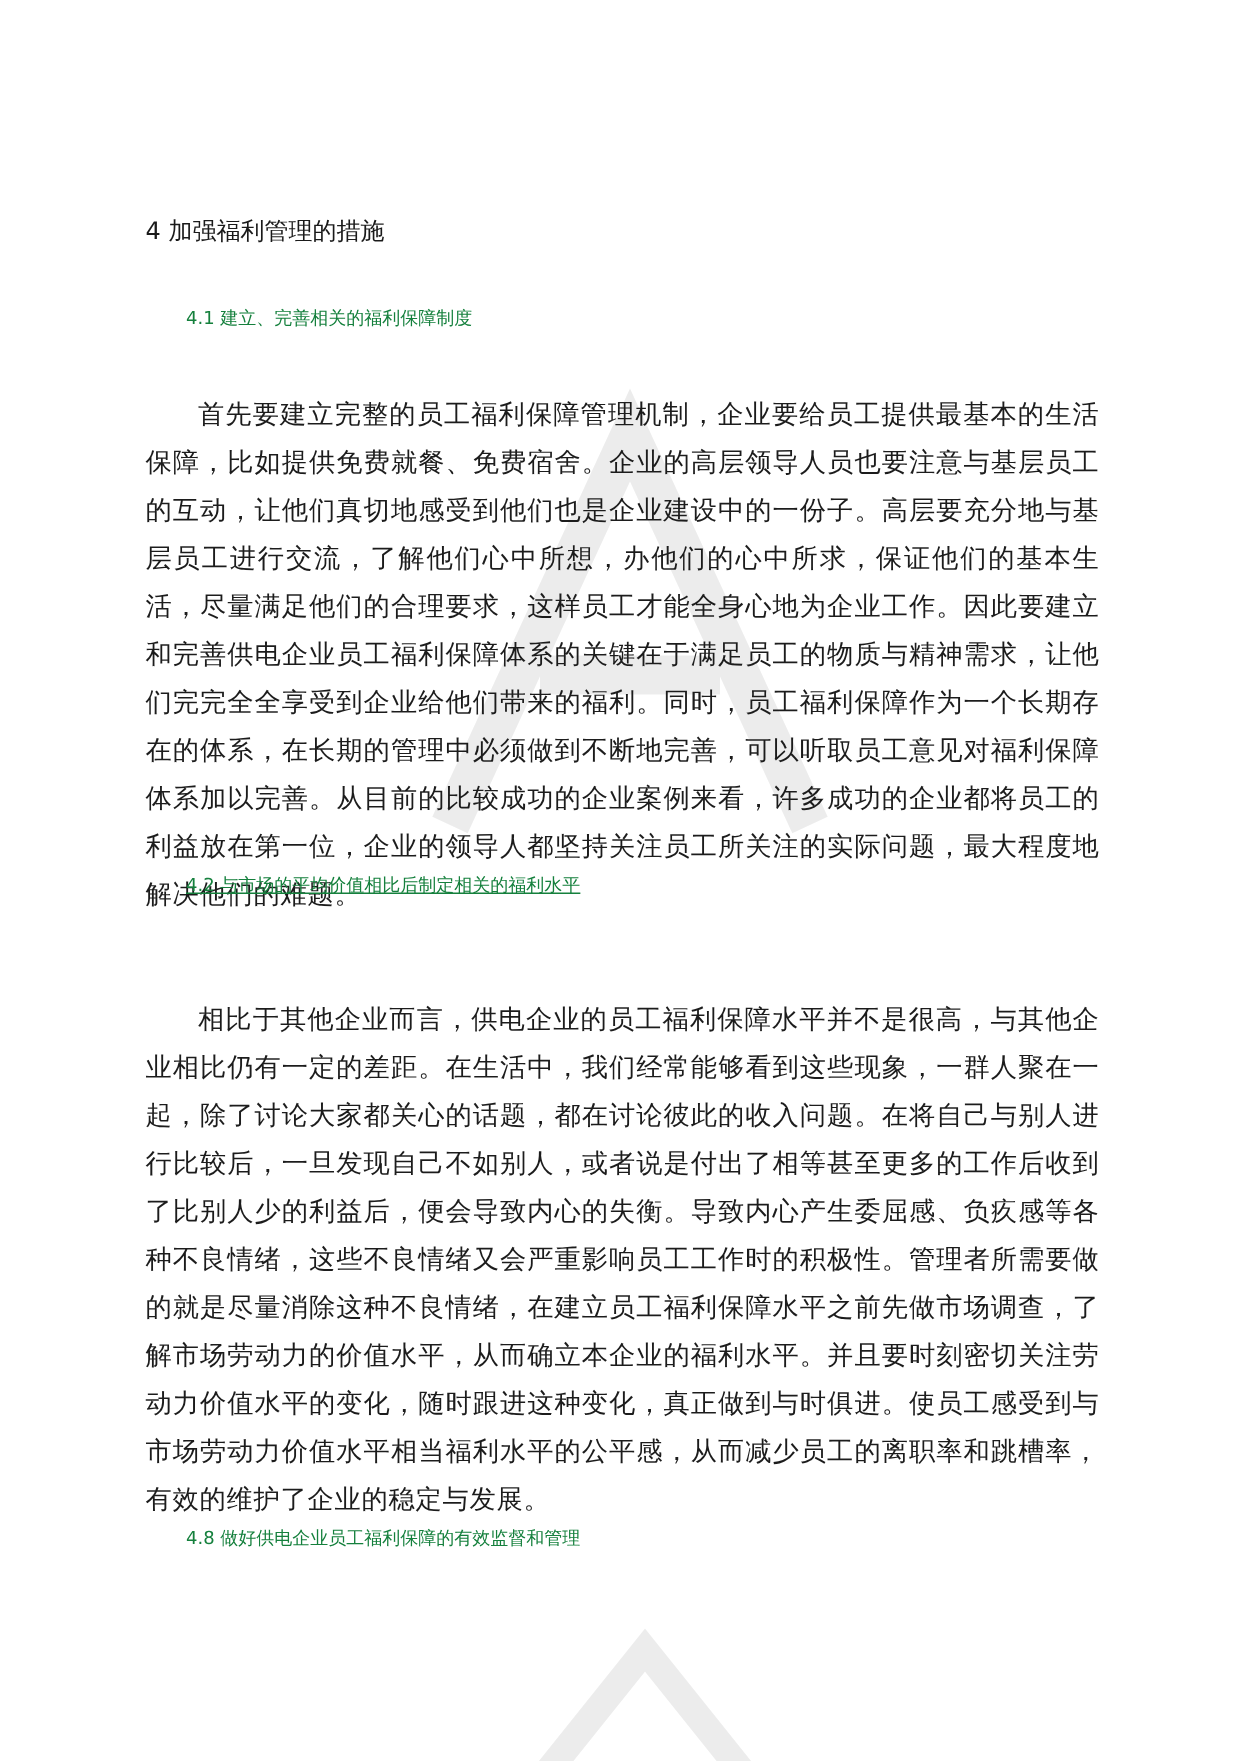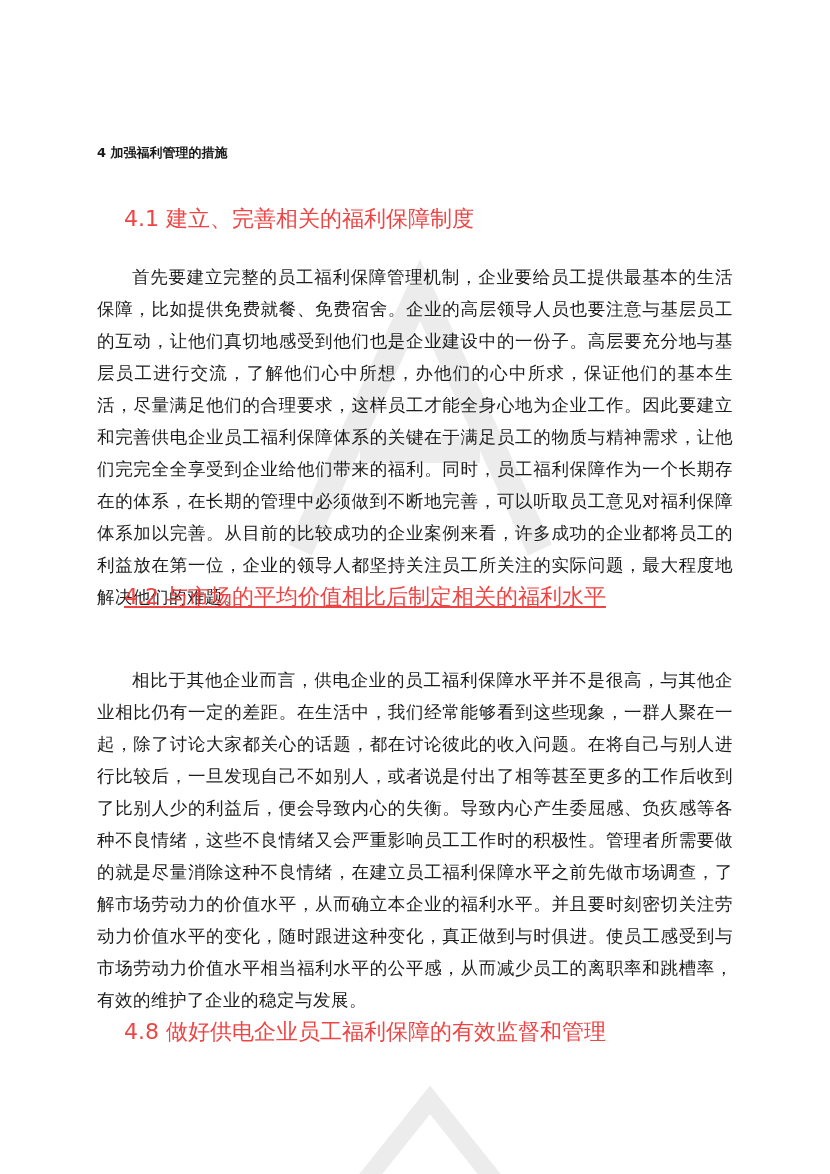--- a/index.html
+++ b/index.html
@@ -1,23 +1,23 @@
 <!DOCTYPE html>
 <html><head>
 <meta charset="utf-8">
 <style>
   html, body { margin: 0; padding: 0; background: #ffffff; }
   body { width: 830px; height: 1174px; position: relative; overflow: hidden;
          font-family: "DejaVu Serif", "Liberation Serif", serif; color: #1a1a1a; }
   .page { position: absolute; left: 0; top: 0; width: 830px; height: 1174px; }
   .watermark { position: absolute; pointer-events: none; opacity: 0.07; }
-  .h1 { position: absolute; left: 97px; top: 144px; font-size: 13px; font-weight: bold;
+  .h1 { position: absolute; left: 97px; top: 144px; font-size: 16px; font-weight: normal;
         font-family: "DejaVu Sans", "Liberation Sans", sans-serif; letter-spacing: 0px; text-align: center; }
-  .h2 { position: absolute; left: 124px; font-size: 22px;
-        font-family: "DejaVu Sans", "Liberation Sans", sans-serif; color: #ef4444; }
+  .h2 { position: absolute; left: 124px; font-size: 12px;
+        font-family: "DejaVu Sans", "Liberation Sans", sans-serif; color: #15803d; }
   .para { position: absolute; left: 97px; width: 636px; font-size: 17.5px; line-height: 32px;
           text-align: justify; text-indent: 35px; letter-spacing: 0.5px; color: #1c1c1c; margin: 0; }
 </style>
 </head>
 <body>
 
 <div class="page">
 
   <svg class="watermark" style="left:260px; top:250px;" width="320" height="340" viewBox="0 0 320 340">
     <g fill="none" stroke="#000" stroke-width="26">

